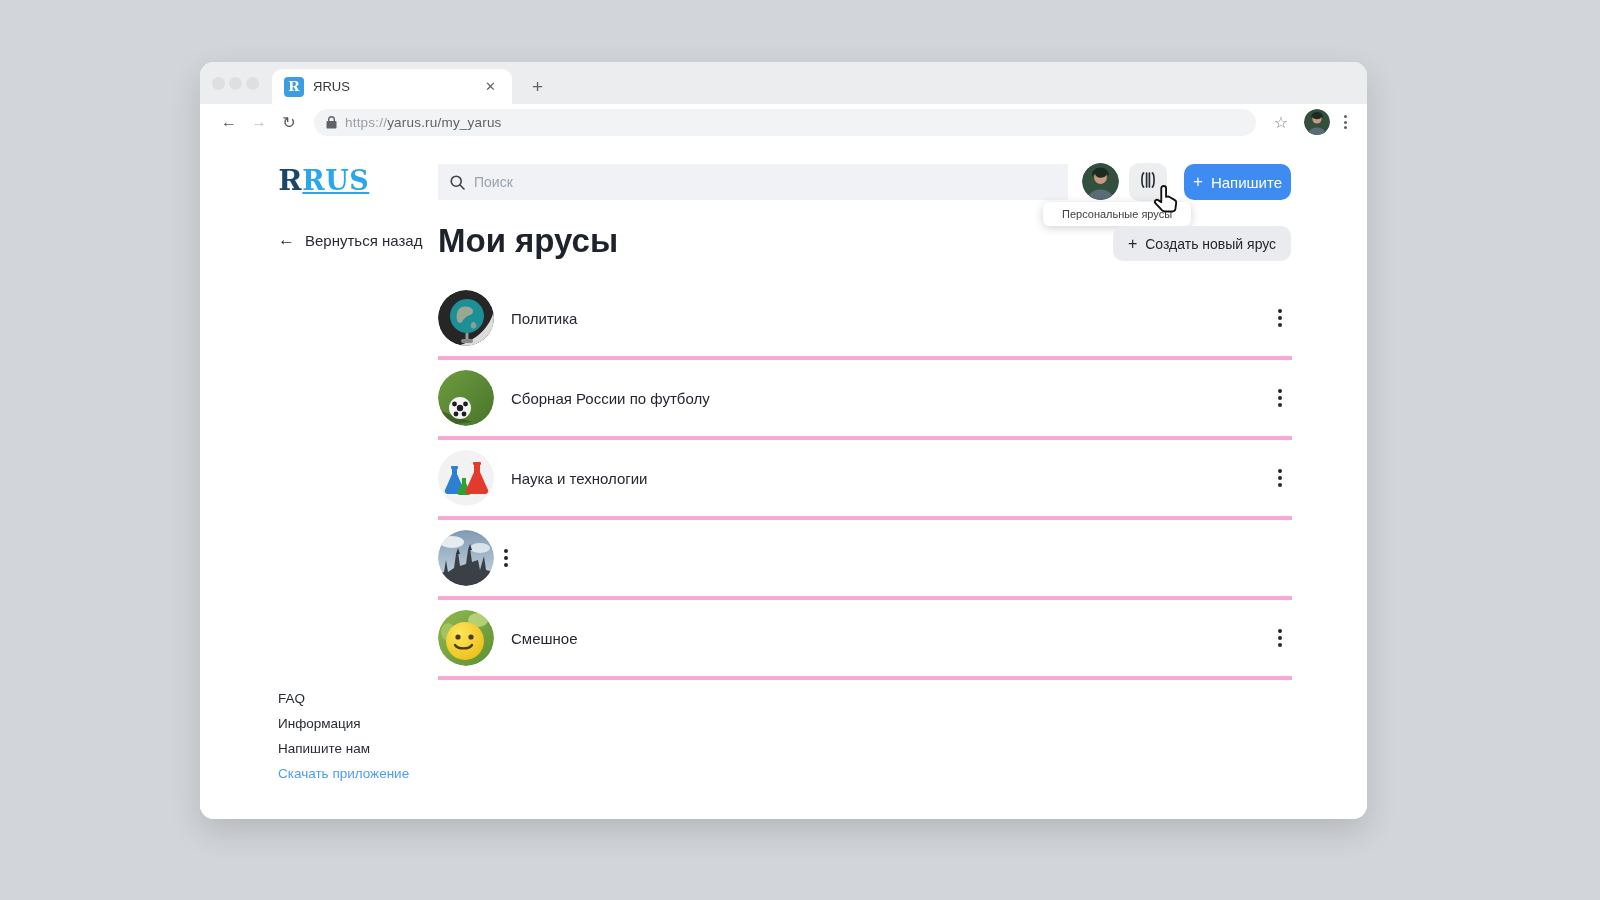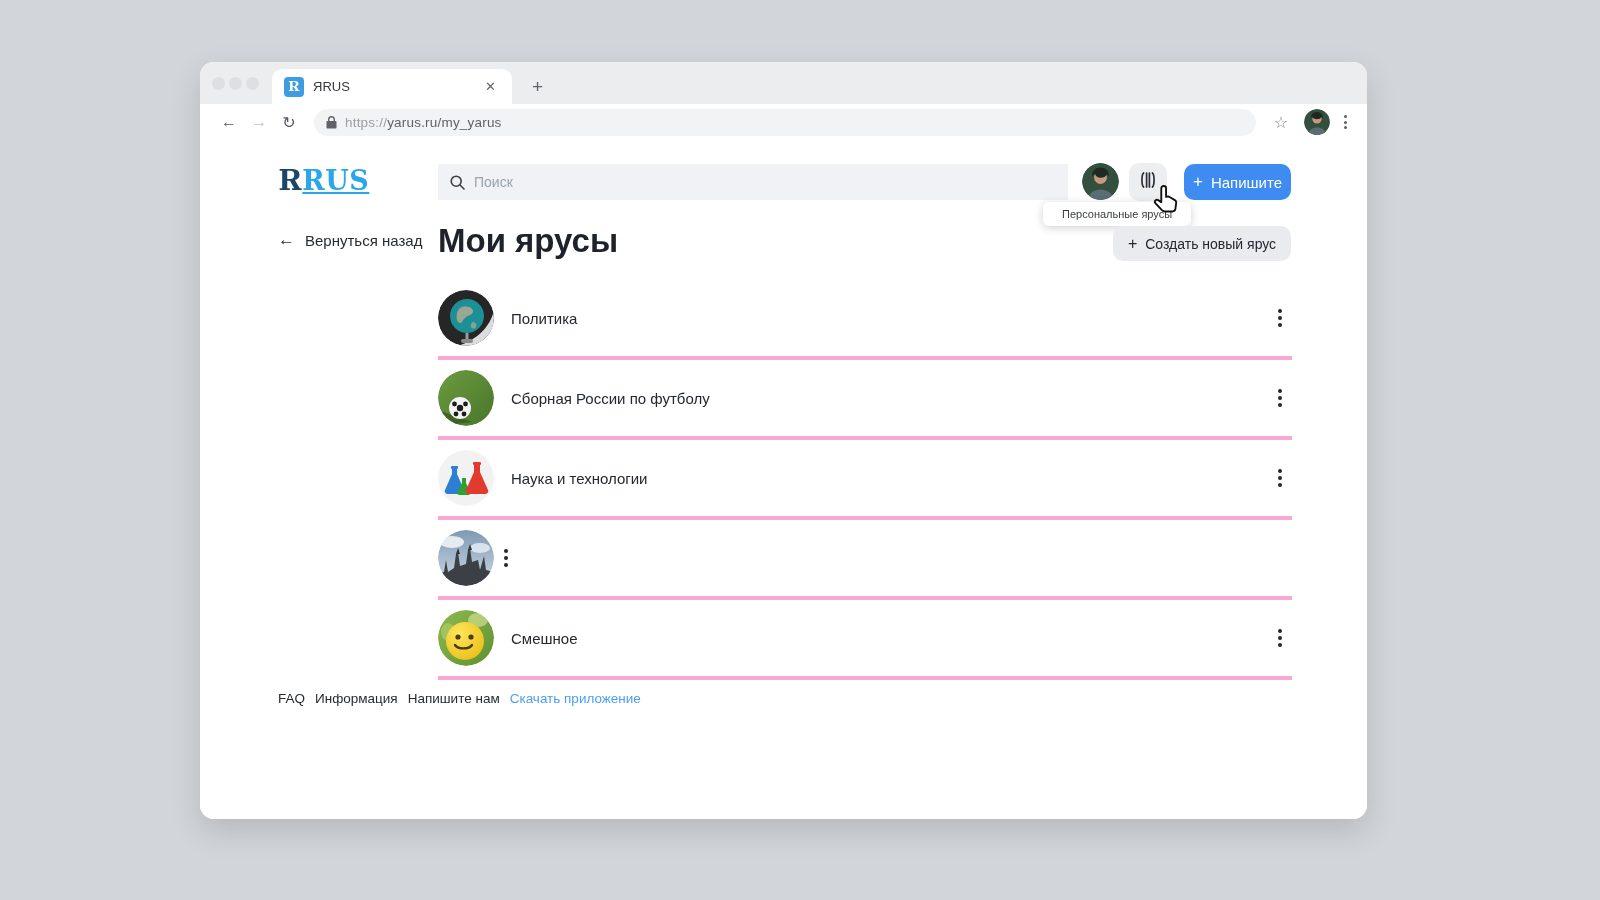--- a/index.html
+++ b/index.html
@@ -87,21 +87,21 @@
   .create-new-btn .plus{ font-size:16px; color:#23272f; }
 
   .tier-list{ position:absolute; left:238px; top:140px; width:854px; }
   .tier-row{ height:80px; display:flex; align-items:center; border-bottom:4px solid #f9a8d4; cursor:pointer; }
   .tier-avatar{ width:56px; height:56px; border-radius:50%; overflow:hidden; flex-shrink:0; }
   .tier-avatar svg{ display:block; }
   .tier-label{ margin-left:17px; font-size:15px; font-weight:500; color:#23272f; flex:1; }
   .row-kebab{ display:flex; flex-direction:column; gap:3px; padding:8px 10px; cursor:pointer; }
   .row-kebab i{ width:4px; height:4px; border-radius:50%; background:#23272f; }
 
-  .footer-links{ position:absolute; left:78px; top:551px; display:flex; flex-direction:row; gap:10px; }
+  .footer-links{ position:absolute; left:78px; top:551px; display:flex; flex-direction:column; gap:10px; }
   .footer-link{ font-size:13.5px; color:#272b33; cursor:pointer; }
   .footer-link.accent{ color:#4a9ef8; }
 </style>
 </head>
 <body>
 
 <div class="browser-window">
 
   <div class="tab-bar">
     <span class="traffic t1"></span>

